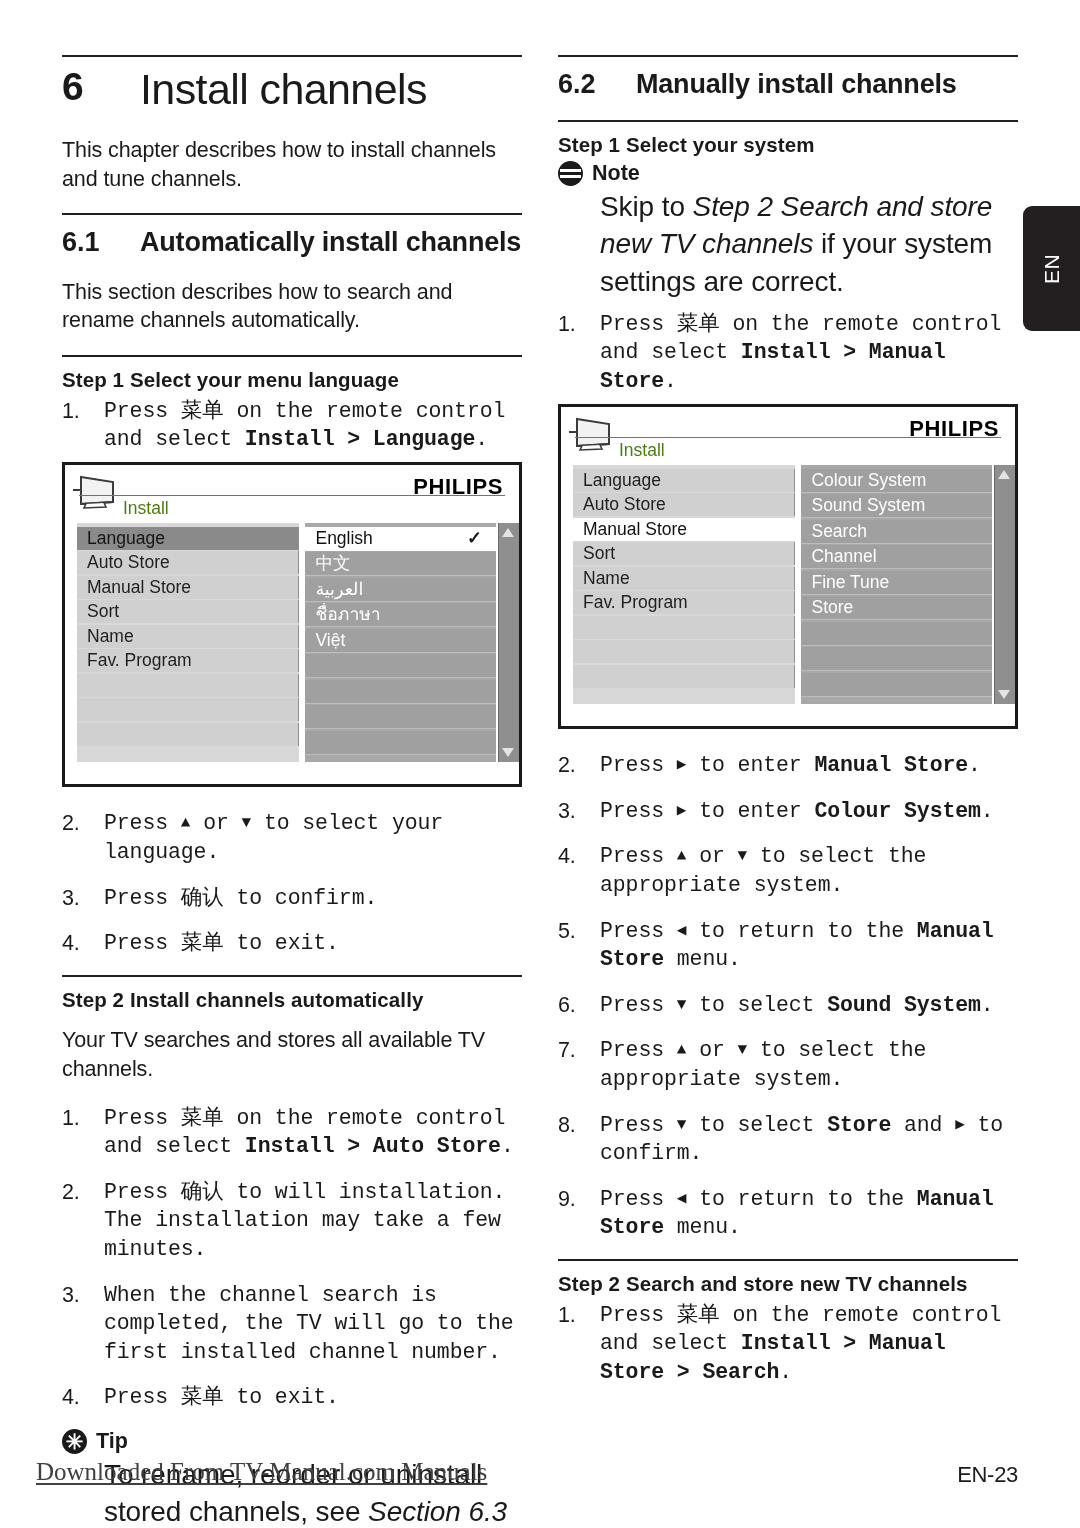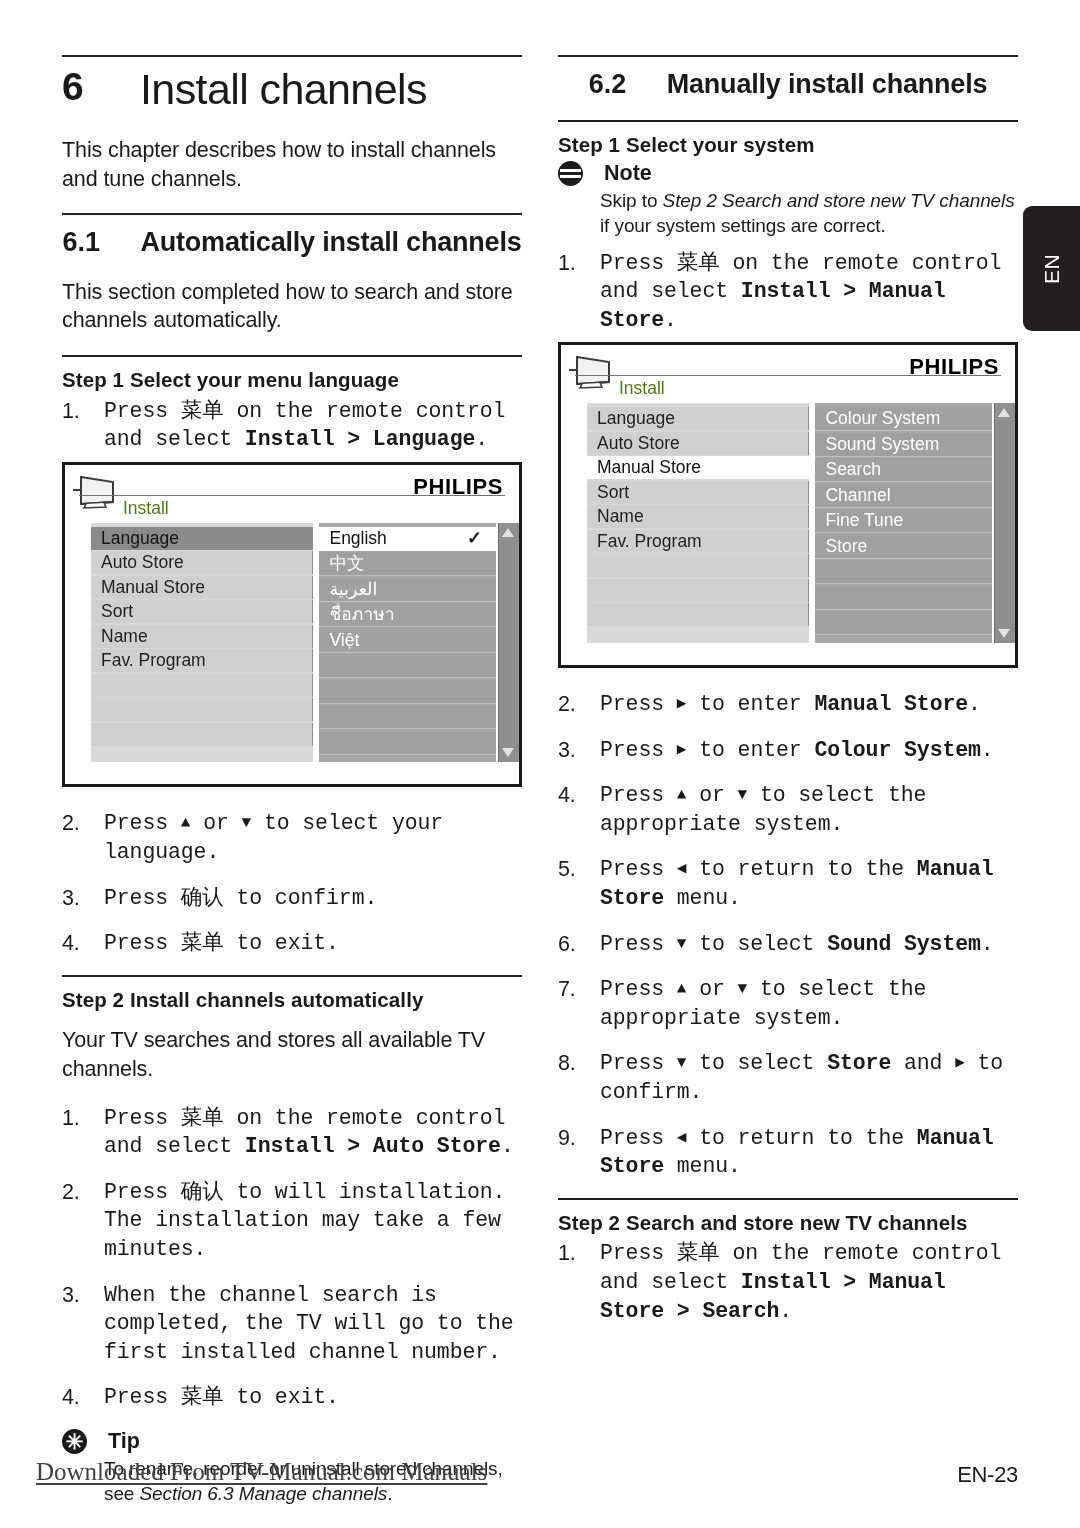--- a/index.html
+++ b/index.html
@@ -59,21 +59,20 @@
     font-size: 43px;
     font-weight: normal;
     letter-spacing: -0.6px;
     line-height: 1.05;
   }
 
   .h2-row {
     display: flex;
     align-items: flex-start;
     margin: 4px 0 18px 0;
-    justify-content: center;
   }
   .h2-num {
     font-size: 27px;
     font-weight: bold;
     width: 78px;
     flex: none;
     line-height: 1.28;
   }
   .h2-text {
     font-size: 27px;
@@ -115,27 +114,27 @@
   }
   .step-body { flex: 1; font-family: Liberation Mono, monospace; }
   b { font-weight: bold; }
   i { font-style: italic; }
 
   
   .callout { margin: 2px 0 8px 0; }
   .callout-head {
     display: flex;
     align-items: center;
-    gap: 21px;
+    gap: 9px;
     font-size: 21.5px;
     font-weight: bold;
     margin-bottom: 2px;
   }
   .callout-body {
-    font-size: 19px;
+    font-size: 28px;
     line-height: 1.33;
     margin: 0 0 0 42px;
     letter-spacing: -0.1px;
   }
 
   .ico-note {
     width: 25px; height: 25px; flex: none;
     border-radius: 50%;
     background: #1a1a1a;
     position: relative;
@@ -220,21 +219,21 @@
     display: flex;
     background: #ffffff;
     padding: 0 0 0 0;
   }
   .tv-pane {
     padding: 4px 0 6px 0;
   }
   .tv-pane-left {
     width: 49%;
     background: #d8d8d8;
-    margin-left: 26px;
+    margin-left: 12px;
   }
   .tv-pane-right {
     flex: 1;
     background: #a8a8a8;
     margin-left: 6px;
     margin-right: 0;
     position: relative;
   }
   .tv-item {
     height: 23px;
@@ -364,21 +363,21 @@
 
     <p class="body">This chapter describes how to install channels and tune channels.</p>
 
     <hr class="rule thin">
 
     <div class="h2-row">
       <div class="h2-num">6.1</div>
       <div class="h2-text">Automatically install channels</div>
     </div>
 
-    <p class="body">This section completed how to search and store channels automatically.</p>
+    <p class="body">This section describes how to search and rename channels automatically.</p>
 
     <hr class="rule thin">
 
     <div class="h3">Step 1 Select your menu language</div>
 
     <ul class="steps">
       <li class="step tight">
         <span class="step-num">1.</span>
         <span class="step-body"><span>Press </span><span>菜单</span><span> on the remote control and select </span><b>Install &gt; Language</b><span>.</span></span>
       </li>

